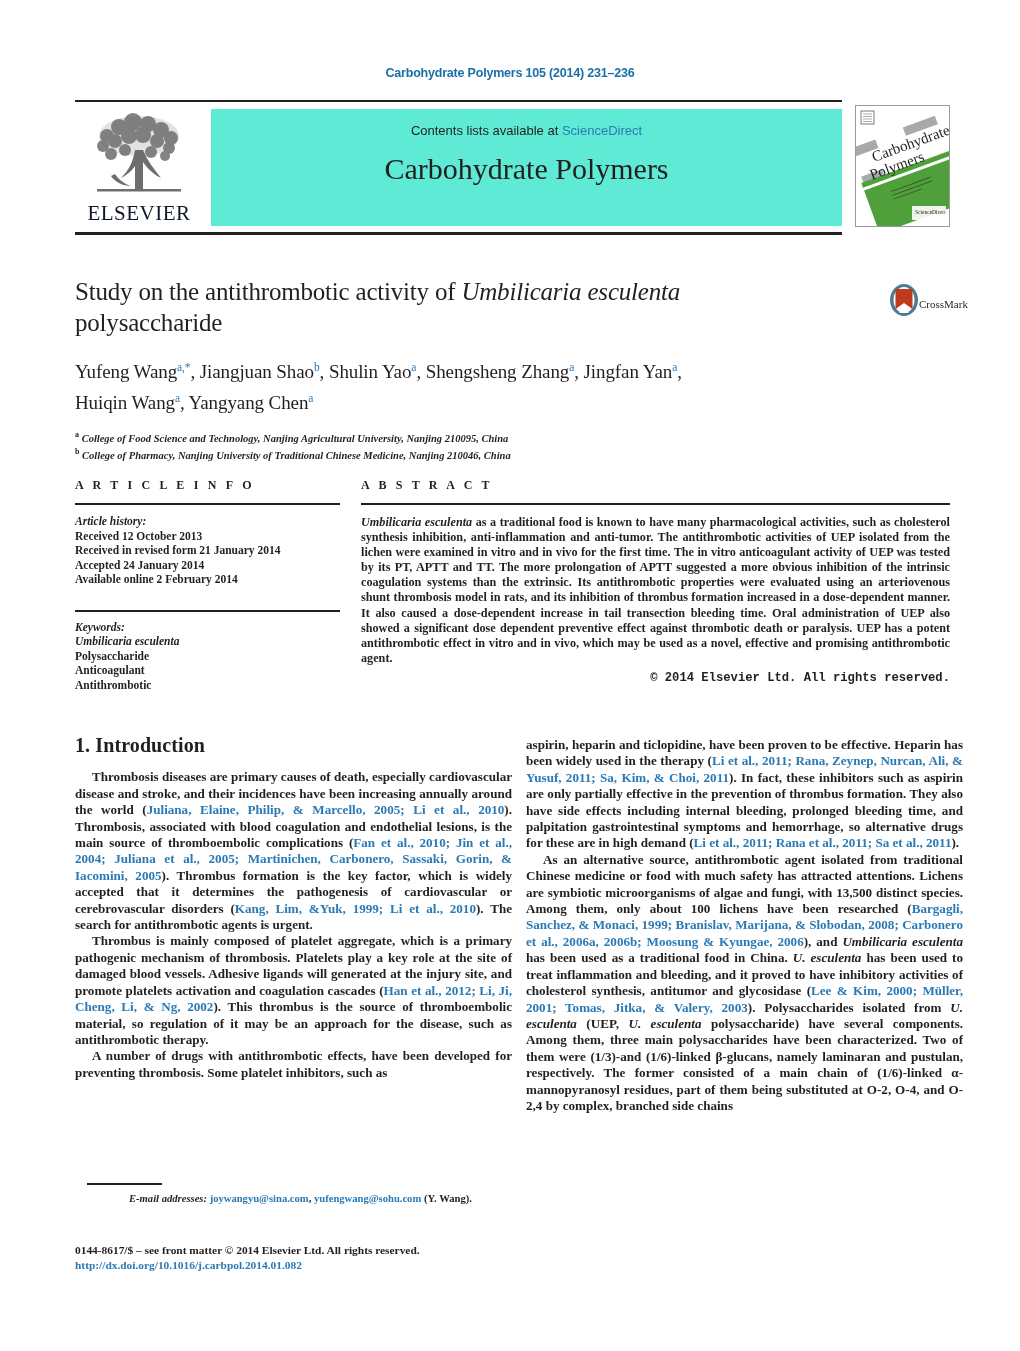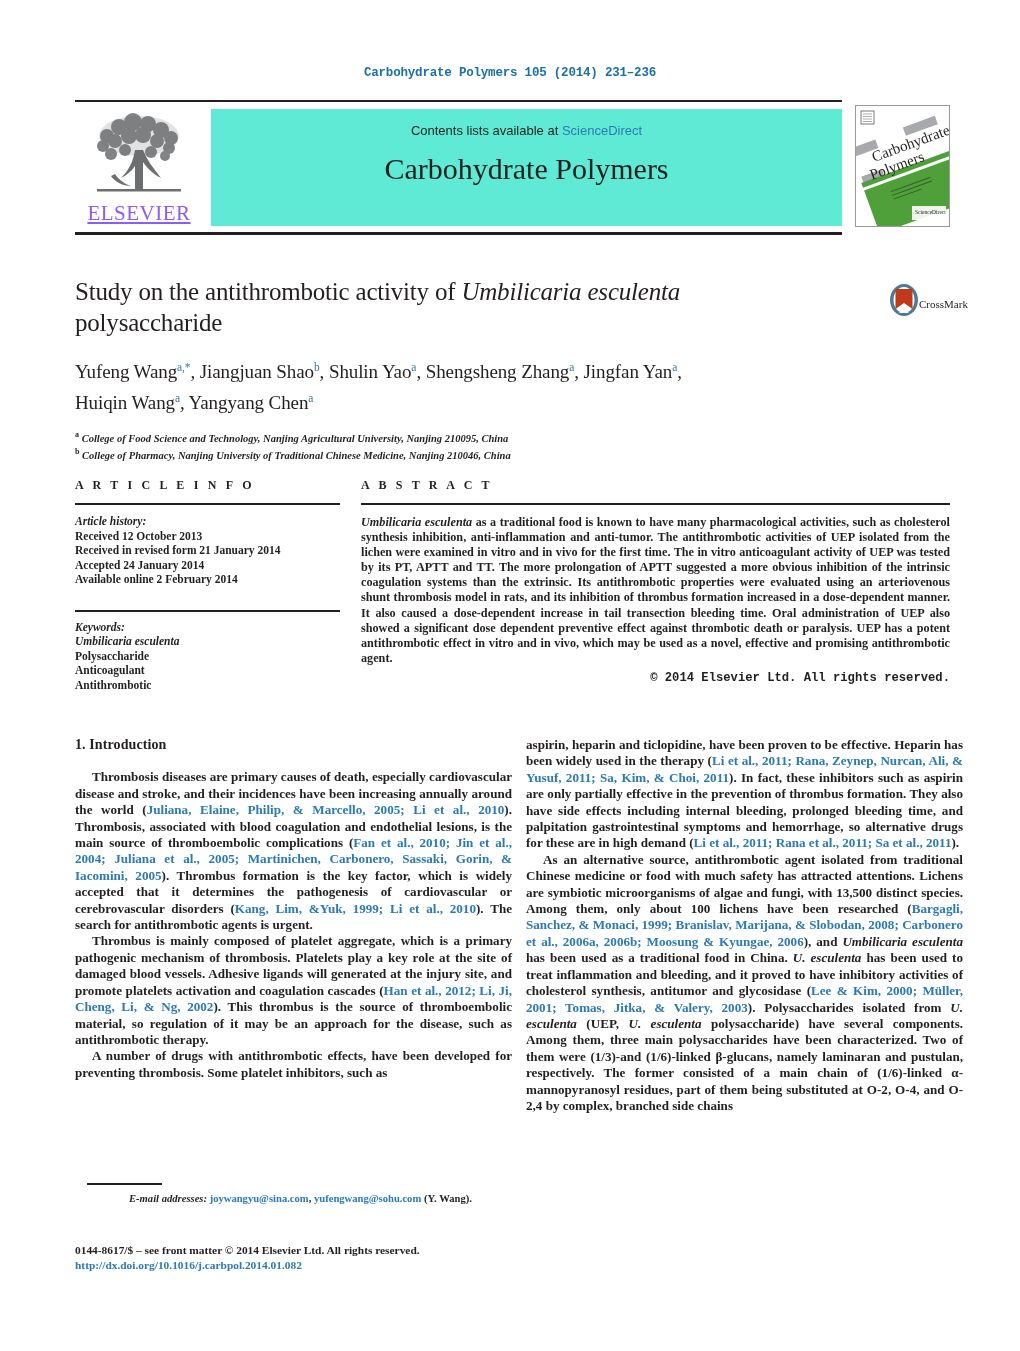--- a/index.html
+++ b/index.html
@@ -11,21 +11,21 @@
     color:#000000;
     position:relative;
     overflow:hidden;
   }
   .page { position:absolute; left:0; top:0; width:1020px; height:1351px; }
 
   
   .runhead {
     position:absolute; top:66px; left:0; width:1020px;
     text-align:center;
-    font-family:Liberation Mono, monospace;
+    font-family:Liberation Sans, sans-serif;
     font-weight:bold;
     font-size:12.5px;
     color:#1a6fa8;
     letter-spacing:-0.2px;
   }
 
   
   .masthead {
     position:absolute; left:75px; top:100px; width:875px; height:134px;
   }
@@ -37,25 +37,24 @@
   }
   .elsevier-logo {
     position:absolute; left:4px; top:10px; width:120px; height:118px;
     text-align:center;
   }
   .tree-svg { display:block; margin:0 auto; }
   .elsevier-word {
     font-family:"Liberation Serif", serif;
     font-size:21px;
     letter-spacing:0.5px;
-    color:#8b5cf6;
+    color:#0f172a;
     font-weight:400;
     line-height:1;
     margin-top:1px;
-    text-decoration:underline;
   }
   .greybox {
     position:absolute; left:136px; top:9px; width:631px; height:117px;
     background:#5eead4;
   }
   .gb-contents {
     position:absolute; top:14px; left:0; width:631px; text-align:center;
     font-family:"Liberation Sans", sans-serif;
     font-size:13px; color:#231f20;
   }
@@ -150,21 +149,21 @@
     position:absolute; top:737px; width:437px;
     font-family:"Liberation Serif", serif;
     font-weight:bold;
     font-size:13.1px; line-height:16.4px; color:#231f20;
     text-align:justify;
   }
   .colL { left:75px; }
   .colR { left:526px; }
   .h1 {
     font-family:"Liberation Serif", serif; font-weight:bold;
-    font-size:14px; margin:0 0 16px 0; letter-spacing:0.1px;
+    font-size:20px; margin:0 0 16px 0; letter-spacing:0.1px;
   }
   .para { margin:0; text-indent:17px; }
   .ref { color:#2b7ab5; }
   .it { font-style:italic; }
 
   
   .fnrule {
     position:absolute; left:87px; top:1183px; width:75px; height:1.5px; background:#231f20;
   }
   .footnote {

